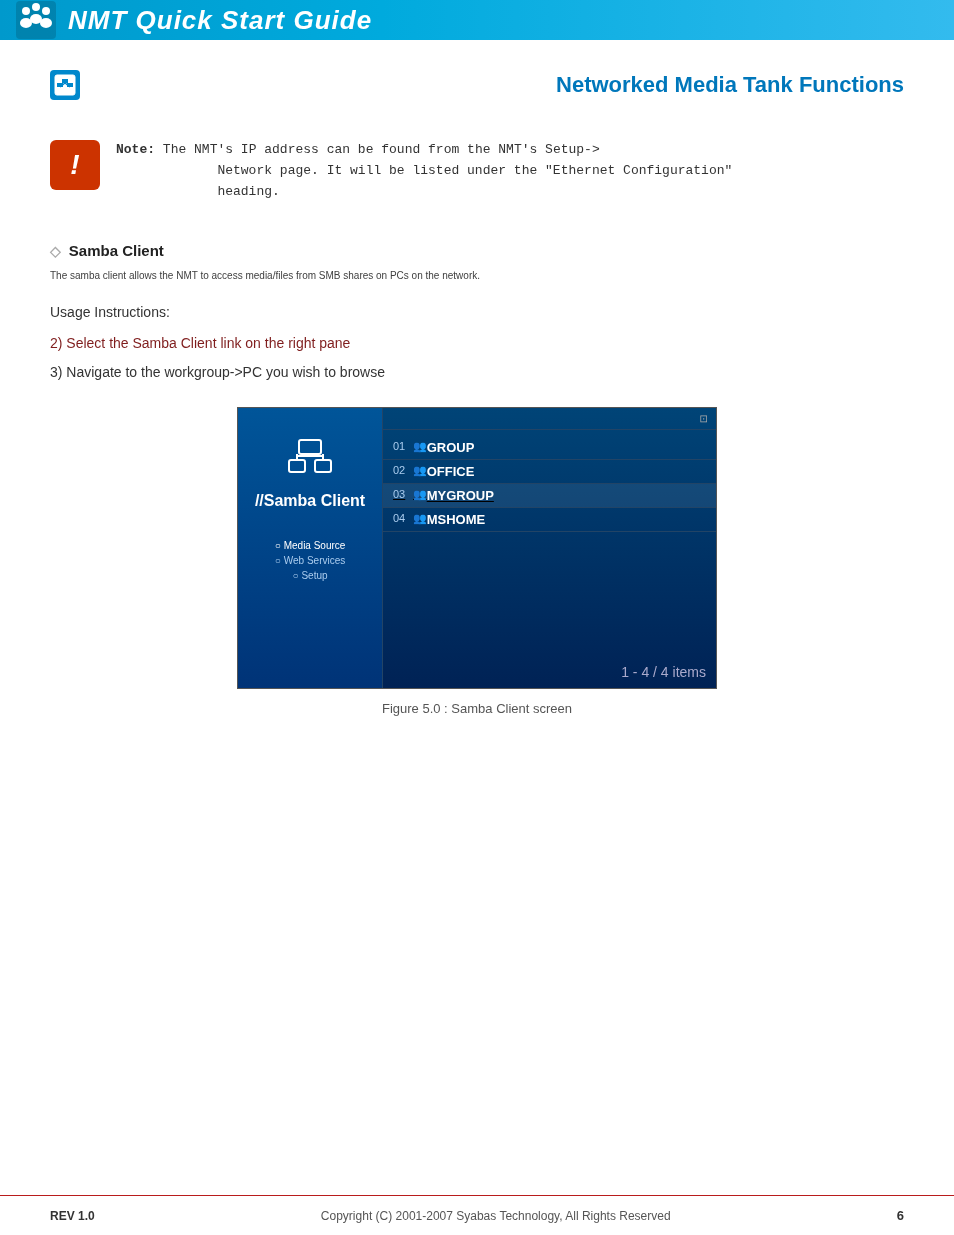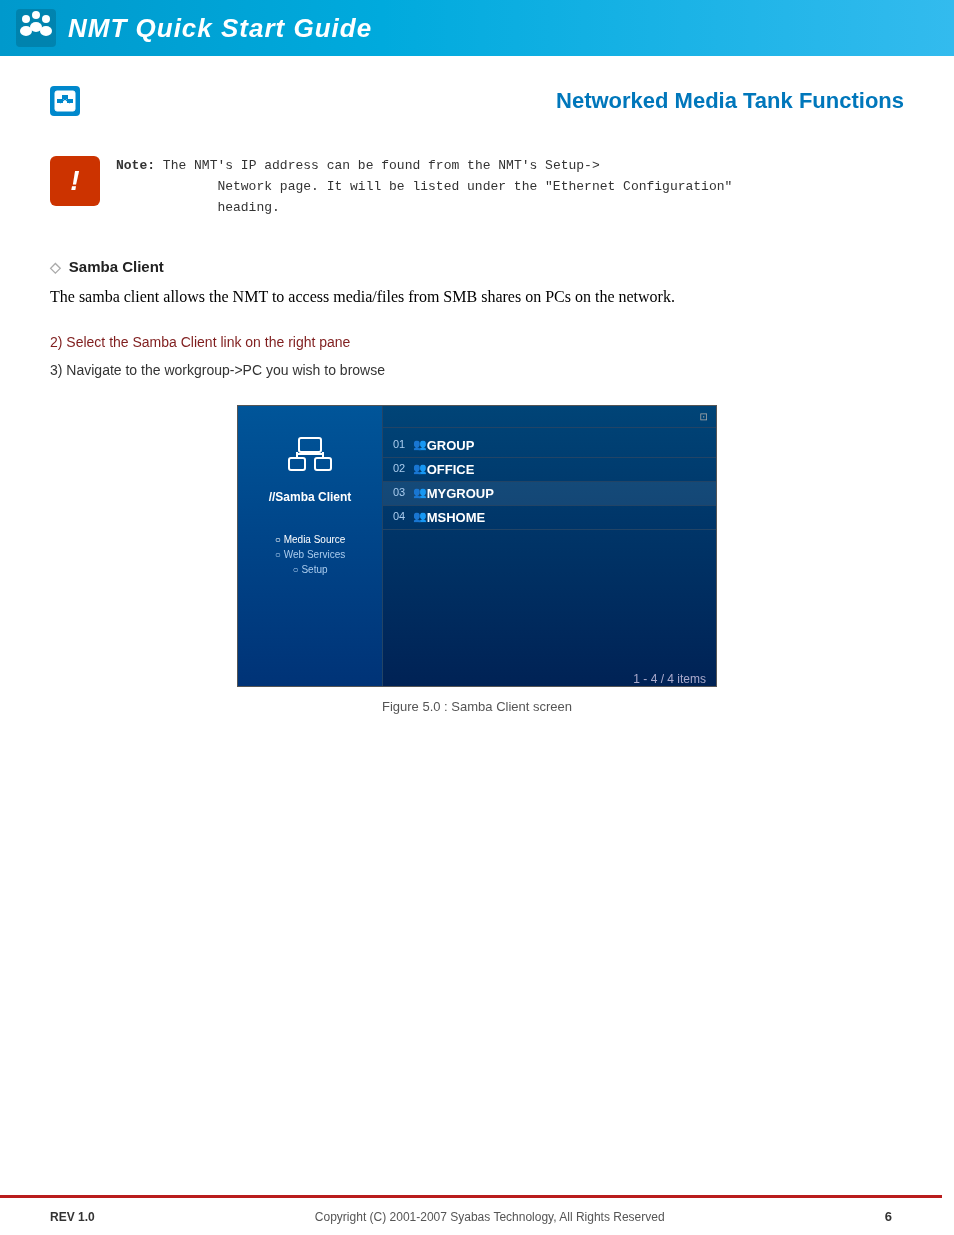--- a/index.html
+++ b/index.html
@@ -7,21 +7,21 @@
       font-family: Arial, sans-serif;
       background: #ffffff;
       width: 954px;
       min-height: 1235px;
       position: relative;
     }
 
     
     .header {
       background: linear-gradient(90deg, #0099cc 0%, #00aadd 40%, #33bbee 100%);
-      height: 56px;
+      height: 40px;
       display: flex;
       align-items: center;
       padding: 0 16px;
       gap: 12px;
     }
     .header-icon {
       width: 40px;
       height: 40px;
       display: flex;
       align-items: center;
@@ -108,25 +108,24 @@
       font-weight: bold;
       font-size: 15px;
       color: #222222;
       margin-bottom: 8px;
     }
     .diamond {
       color: #aaaaaa;
       font-size: 14px;
     }
     .subsection-body {
-      font-size: 16px;
-      color: #000000;
+      font-size: 10px;
+      color: #404040;
       line-height: 1.7;
       text-align: justify;
-      font-family: Liberation Serif, serif;
     }
 
     
     .usage-section {
       margin-top: 20px;
       margin-bottom: 10px;
     }
     .usage-title {
       font-size: 14px;
       color: #333333;
@@ -173,21 +172,21 @@
       align-items: center;
       padding-top: 30px;
       border-right: 1px solid #224466;
       flex-shrink: 0;
     }
     .samba-icon-wrap {
       margin-bottom: 8px;
     }
     .samba-label {
       color: #ffffff;
-      font-size: 12px;
+      font-size: 16px;
       font-weight: bold;
       text-align: center;
       margin-bottom: 20px;
     }
     .menu-items {
       display: flex;
       flex-direction: column;
       align-items: center;
       gap: 4px;
       margin-top: 10px;
@@ -226,59 +225,60 @@
       padding: 6px 0;
     }
     .list-row {
       display: flex;
       align-items: flex-start;
       padding: 4px 10px;
       border-bottom: 1px solid #224466;
     }
     .list-row.selected {
       background: rgba(255,255,255,0.08);
+      text-decoration: underline;
     }
     .list-num {
       color: #aaccee;
       font-size: 11px;
       width: 20px;
     }
     .list-group-icon {
       color: #88aacc;
       font-size: 11px;
     }
     .list-name {
       color: #ffffff;
       font-size: 13px;
       font-weight: bold;
     }
     .item-count {
       position: absolute;
-      bottom: 0;
+      bottom: 8px;
       right: 10px;
       color: #aaaacc;
-      font-size: 12px;
+      font-size: 14px;
     }
 
     
     .figure-caption {
       margin-top: 12px;
       font-size: 13px;
       color: #555555;
       text-align: left;
     }
 
     
     .footer {
       position: absolute;
       bottom: 0;
       left: 0;
-      right: 12px;
+      right: 0;
       height: 40px;
-      border-top: 3px solid #b91c1c;
+      border-top: 1px solid #b91c1c;
       display: flex;
       align-items: center;
       justify-content: space-between;
       padding: 0 50px;
     }
     .footer-rev {
       font-size: 12px;
       font-weight: bold;
       color: #333333;
     }
@@ -337,20 +337,21 @@
 
   <div class="subsection">
     <div class="subsection-title">
       <span class="diamond">◇</span>
       <span>Samba Client</span>
     </div>
     <p class="subsection-body">The samba client allows the NMT to access media/files from SMB shares on PCs on the network.</p>
   </div>
 
   <div class="usage-section">
+    <p class="usage-title">Usage  Instructions:</p>
     <ul class="usage-steps">
       <li class="usage-step step2">2)  Select the Samba Client link on the right pane</li>
       <li class="usage-step step3">3)  Navigate to the workgroup-&gt;PC you wish to browse</li>
     </ul>
   </div>
 
   <div class="screenshot-wrapper">
     <div class="screenshot">
       <div class="screenshot-inner">
 

